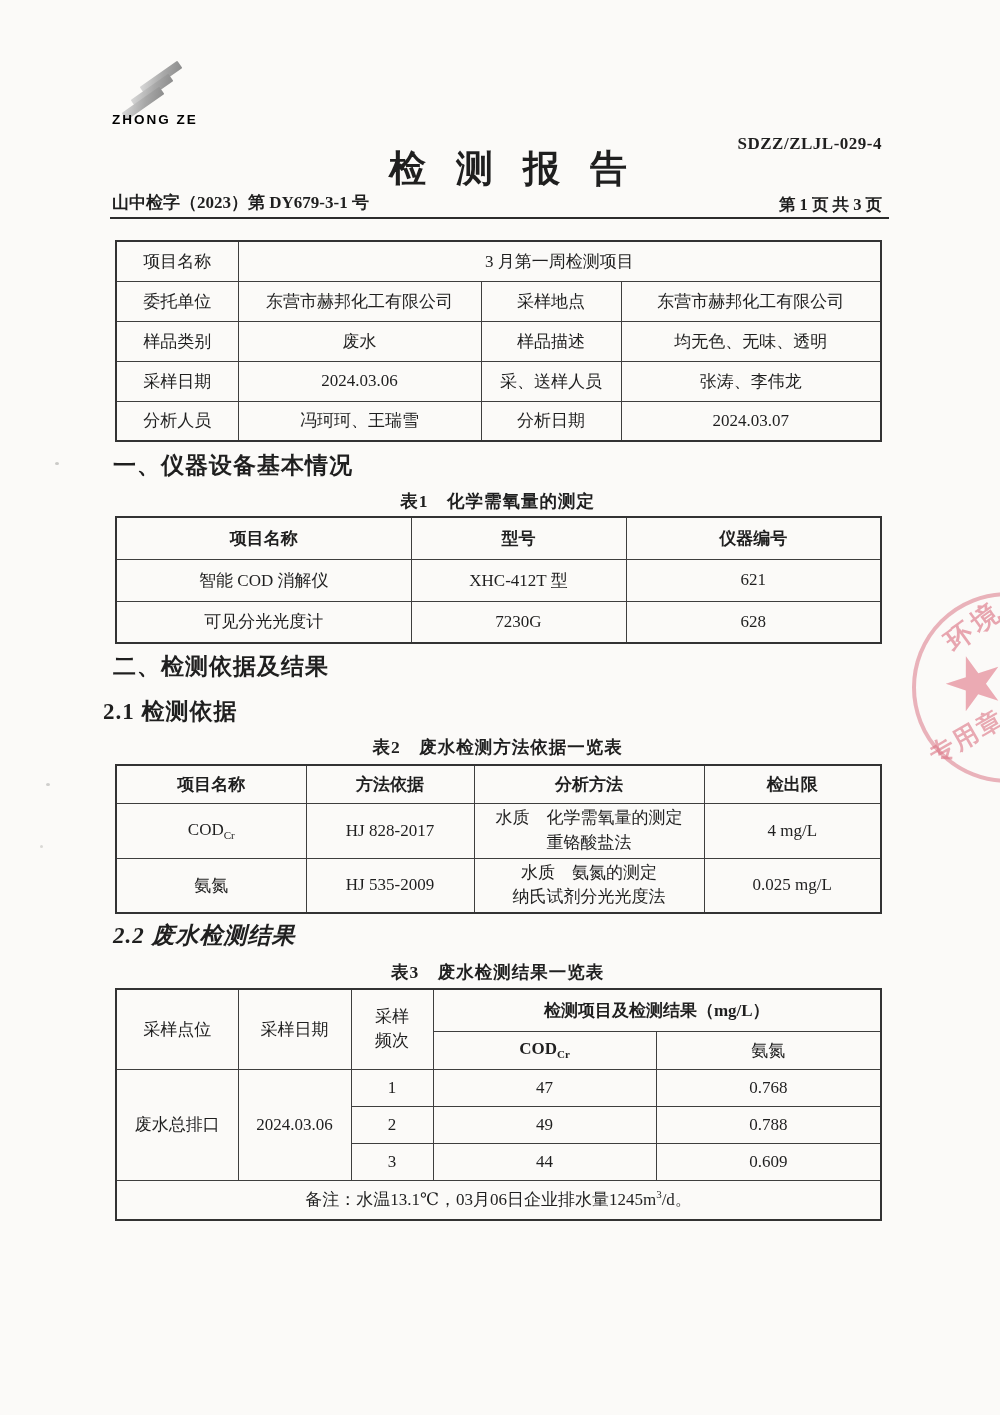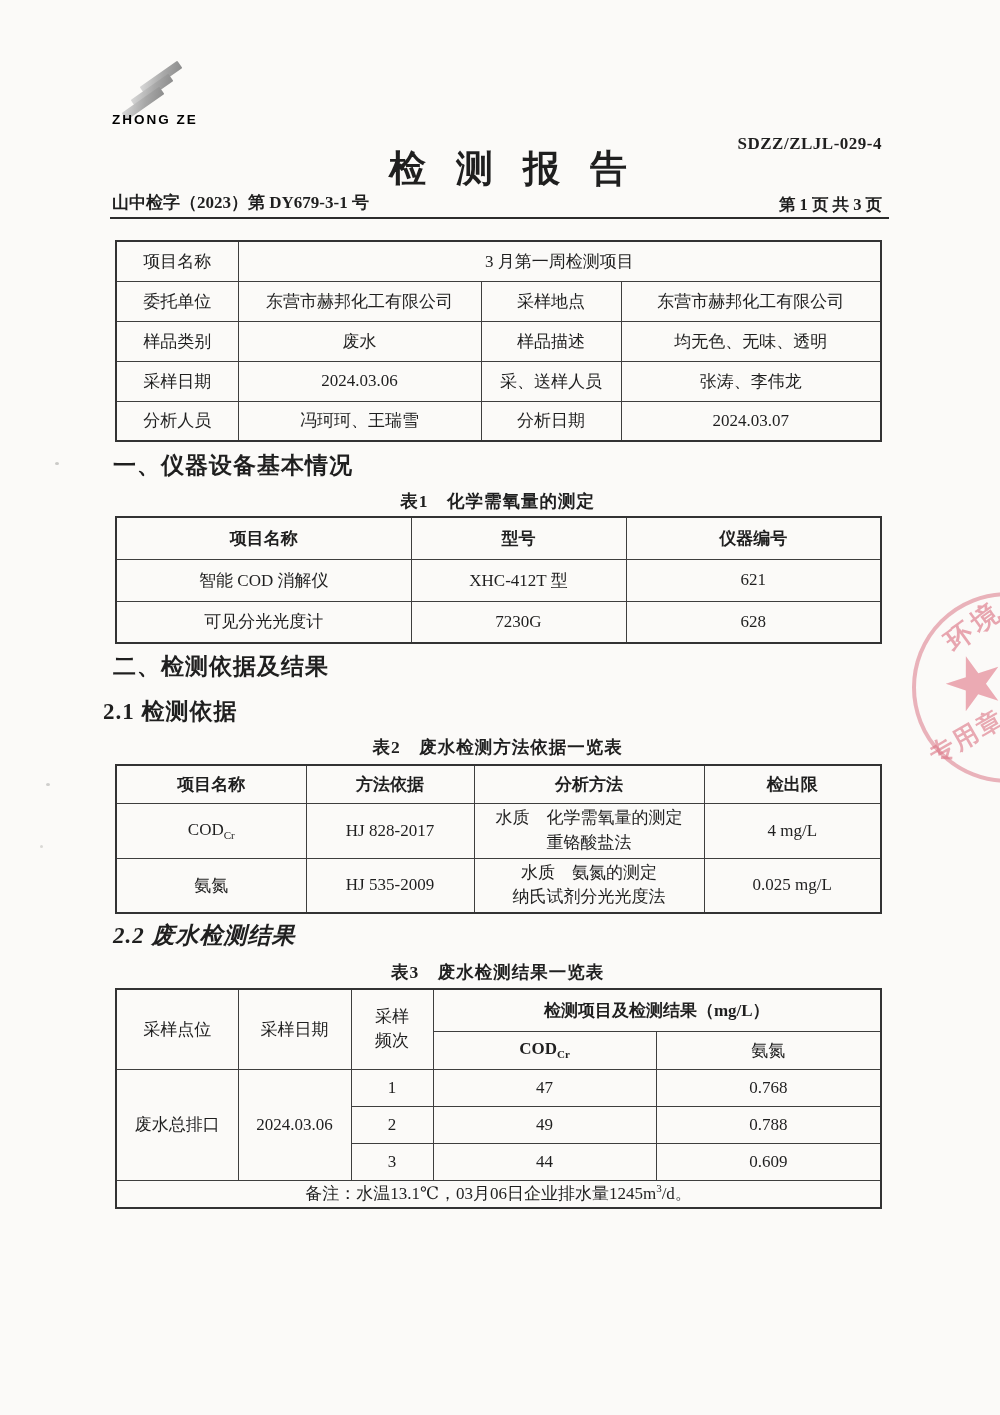--- a/index.html
+++ b/index.html
@@ -254,21 +254,21 @@
   <tr style="height:37px;">
     <td>2</td>
     <td>49</td>
     <td>0.788</td>
   </tr>
   <tr style="height:37px;">
     <td>3</td>
     <td>44</td>
     <td>0.609</td>
   </tr>
-  <tr style="height:28px;">
+  <tr style="height:40px;">
     <td colspan="5" class="note-cell"><span>备注：水温13.1℃，03月06日企业排水量1245m</span><sup class="small">3</sup><span>/d。</span></td>
   </tr>
 </tbody>
   </table>
 
 <div class="stamp">
   <div class="stamp-circle"></div>
   <div class="stamp-top">环境</div>
   <div class="stamp-star">★</div>
   <div class="stamp-bottom">专用章</div>

